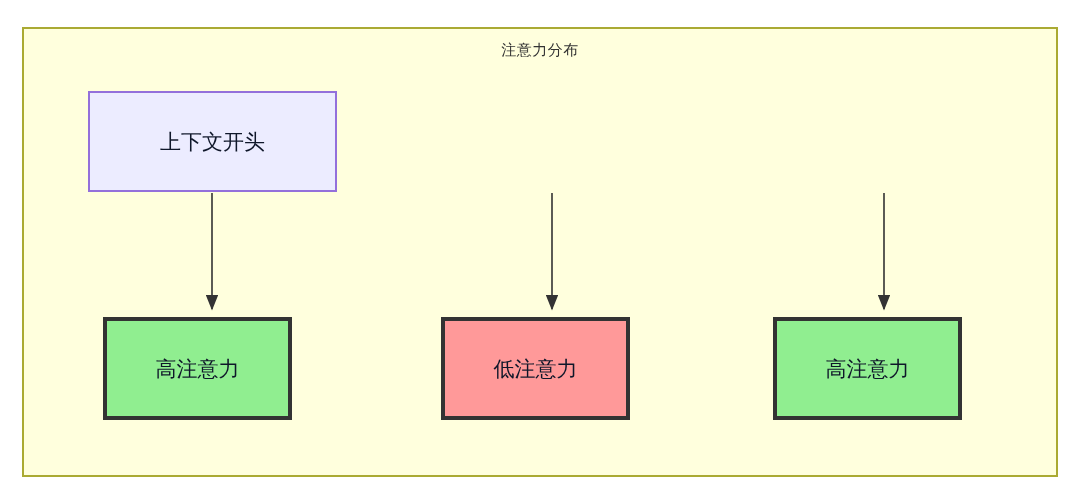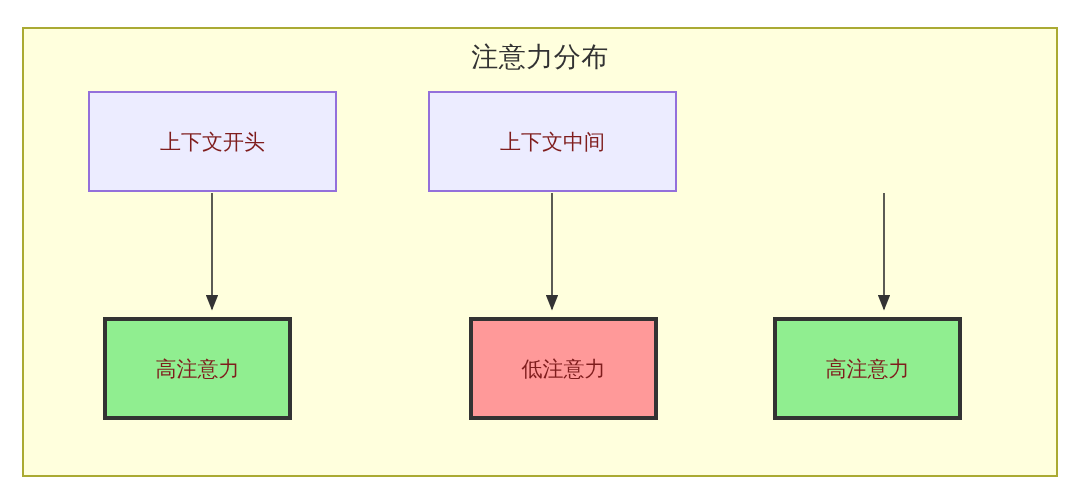--- a/index.html
+++ b/index.html
@@ -33,35 +33,35 @@
     border: 2px solid #aaaa33;
     box-sizing: border-box;
   }
 
   .subgraph-title {
     position: absolute;
     left: 0;
     top: 12px;
     width: 100%;
     text-align: center;
-    font-size: 27px;
+    font-size: 15px;
     color: #333333;
     letter-spacing: 0.5px;
     line-height: 1.2;
   }
 
   
   .node {
     position: absolute;
     display: flex;
     align-items: center;
     justify-content: center;
     box-sizing: border-box;
     font-size: 21px;
-    color: #7f1d1d;
+    color: #0f172a;
     text-align: center;
     line-height: 1.2;
   }
 
   .node-context {
     width: 249px;
     height: 101px;
     background: #ececff;
     border: 2px solid #9370db;
     top: 91px;
@@ -76,21 +76,21 @@
     height: 103px;
     top: 317px;
     border: 4px solid #333333;
   }
 
   .node-attention.col-1 { left: 103px; }
   .node-attention.col-2 { left: 441px; }
   .node-attention.col-3 { left: 773px; }
 
   .fill-high { background: #90ee90; }
-  .fill-low  { background: #ff9999; margin-left: 28px; }
+  .fill-low  { background: #ff9999; }
 
   
   .edge-layer {
     position: absolute;
     left: 0;
     top: 0;
     width: 1080px;
     height: 496px;
     pointer-events: none;
   }
@@ -110,21 +110,20 @@
         <path d="M0,0 L10,4 L0,8 z" fill="#333333"></path>
       </marker>
     </defs>
     <line x1="212" y1="193" x2="212" y2="309" stroke="#333333" stroke-width="1.6" marker-end="url(#arrowhead)"></line>
     <line x1="552" y1="193" x2="552" y2="309" stroke="#333333" stroke-width="1.6" marker-end="url(#arrowhead)"></line>
     <line x1="884" y1="193" x2="884" y2="309" stroke="#333333" stroke-width="1.6" marker-end="url(#arrowhead)"></line>
   </svg>
 
   <div class="node node-context col-1">上下文开头</div>
 
-  <div class="node node-context col-2">上下文中间</div>
 
 
   <div class="node node-attention col-1 fill-high">高注意力</div>
 
   <div class="node node-attention col-2 fill-low">低注意力</div>
 
   <div class="node node-attention col-3 fill-high">高注意力</div>
 
 </div>
 

